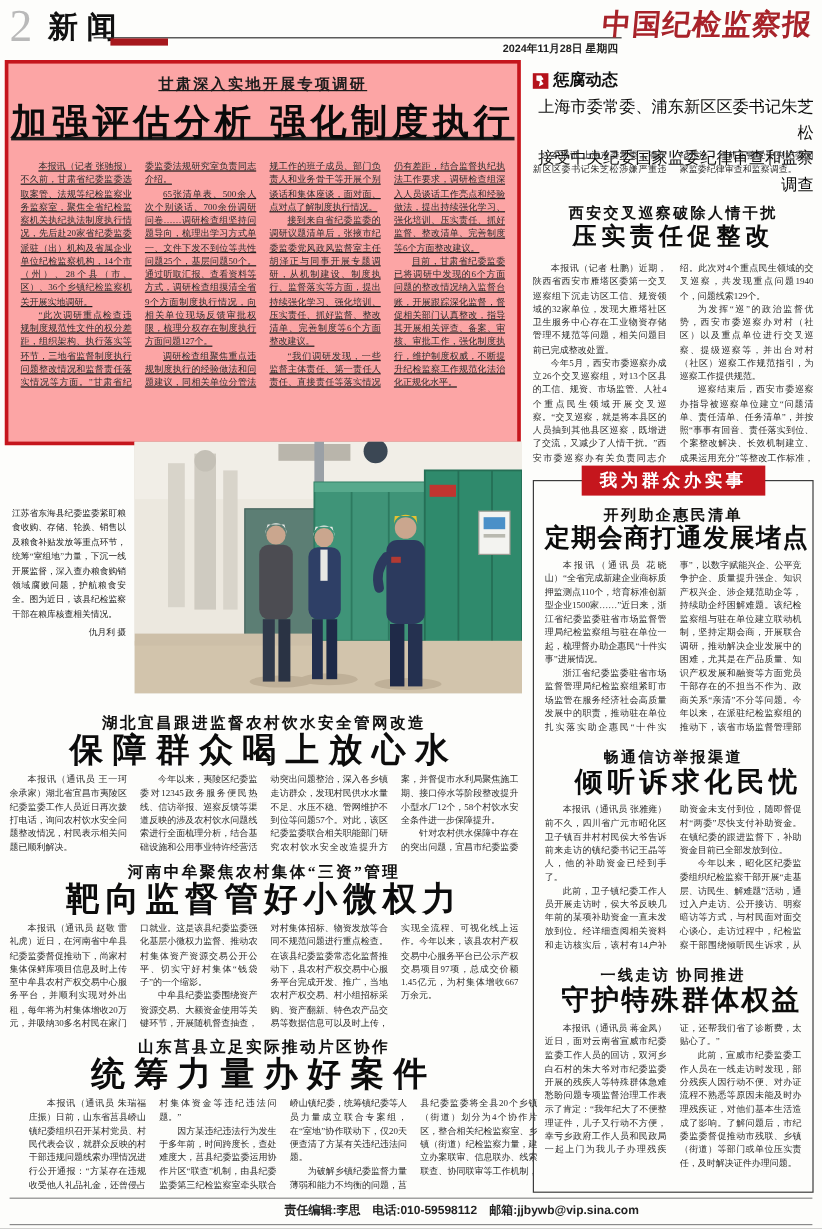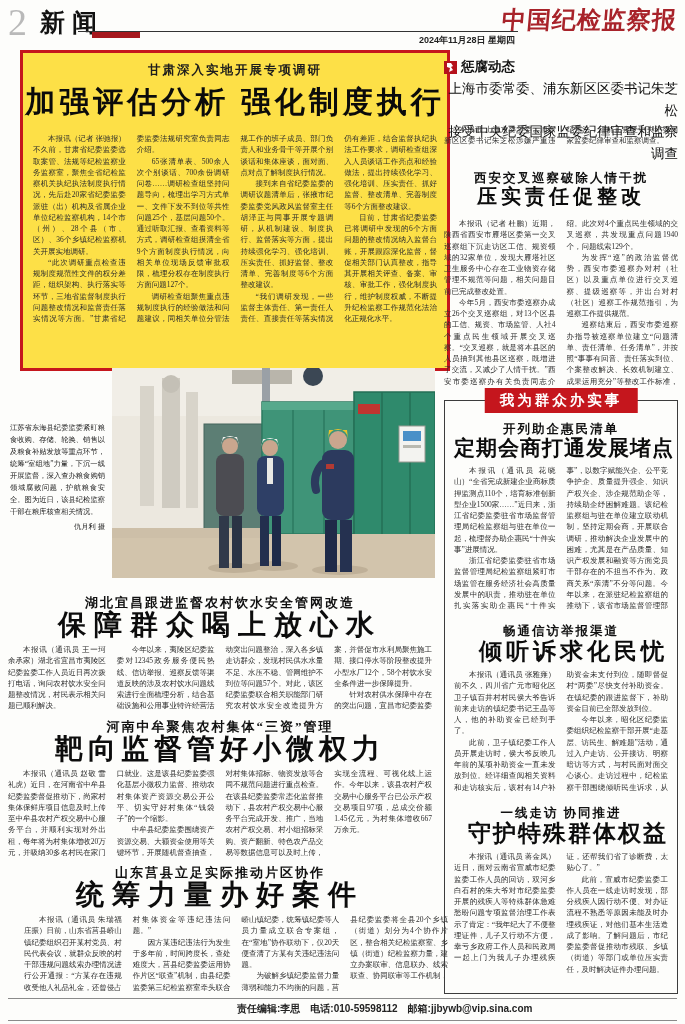--- a/index.html
+++ b/index.html
@@ -16,21 +16,21 @@
             transform:skewX(-5deg);letter-spacing:1px;}
   
   .kicker{position:absolute;text-align:center;font-size:13px;font-weight:700;letter-spacing:2px;color:#111;}
   .headline{position:absolute;text-align:center;font-weight:bold;color:#0c0c0c;white-space:nowrap;}
   .bodytext{position:absolute;font-size:7.5px;line-height:1.5;text-align:justify;color:#2b2b2b;
             overflow:hidden;font-family:"Liberation Serif",serif;}
   .bodytext p{margin:0;text-indent:2em;}
   .cols2{column-count:2;column-gap:11px;font-family:Liberation Serif, serif;}
   .cols4{column-count:4;column-gap:11px;}
   
-  .lead-box{position:absolute;left:20px;top:50px;width:424px;height:315px;border:3.5px solid #c5161d;background:#fde047;}
+  .lead-box{position:absolute;left:4px;top:50px;width:424px;height:315px;border:3.5px solid #c5161d;background:#fca5a5;text-decoration:underline;}
   .lead-kicker{position:relative;margin-top:9px;text-align:center;font-size:12.5px;font-weight:700;letter-spacing:2px;}
   .lead-headline{position:relative;margin-top:3px;text-align:center;font-size:30px;font-weight:bold;letter-spacing:4px;color:#0b0b0b;}
   .lead-body{position:relative;margin:10px 10px 0 10px;height:232px;}
   
   .photo-caption{position:absolute;left:10px;top:422px;width:95px;font-size:7.3px;line-height:1.65;
                  text-align:justify;color:#222;}
   .photo-credit{text-align:right;margin-top:3px;text-indent:0;}
   .photo-frame{position:absolute;left:112px;top:368px;width:323px;height:210px;background:#e8e4da;overflow:hidden;}
   
   .sec-label{position:absolute;left:444px;top:58px;display:flex;align-items:center;gap:4px;

